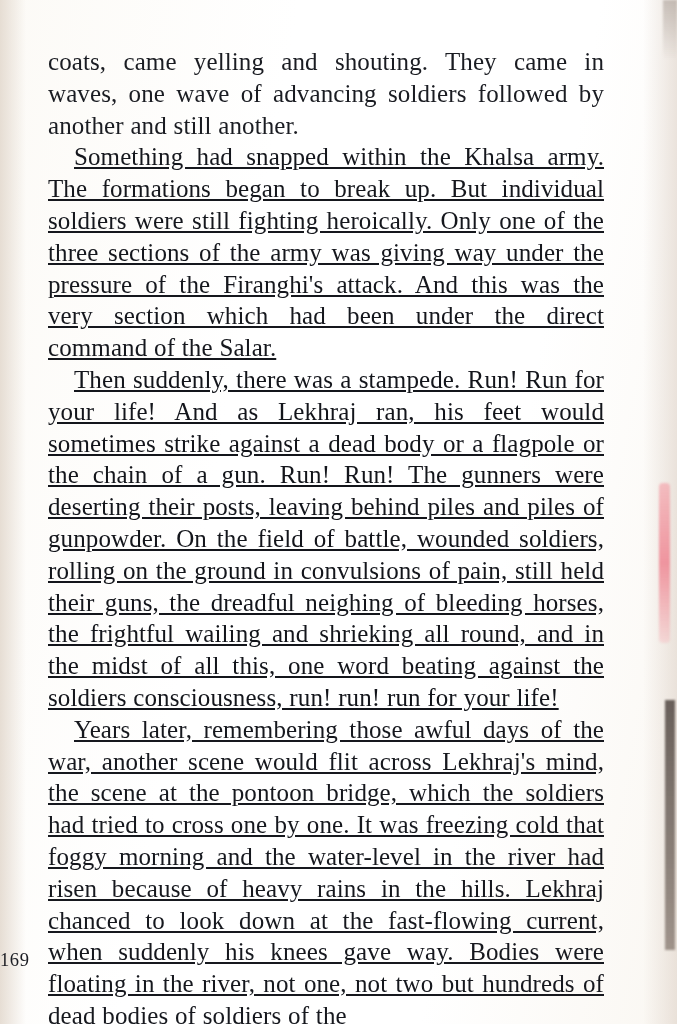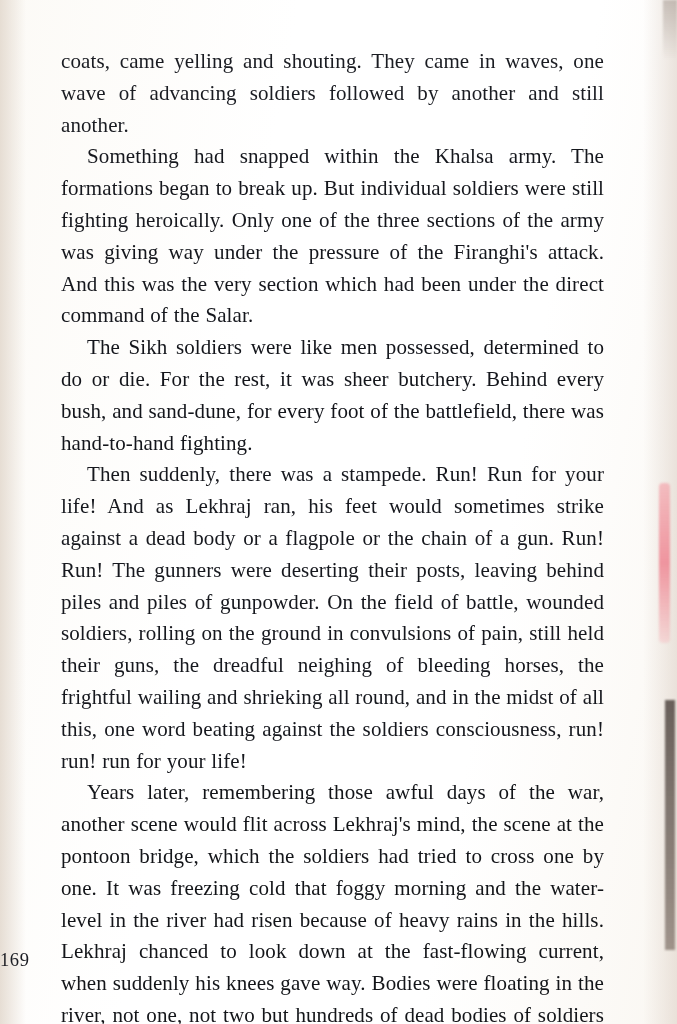--- a/index.html
+++ b/index.html
@@ -70,32 +70,33 @@
     pointer-events: none;
   }
 
   .text-block {
     position: absolute;
     left: 48px;
     top: 46px;
     width: 556px;
   }
   p.para {
-    margin: 0 0 0px 13px;
-    font-size: 21px;
+    margin: 0 0 0px 0;
+    font-size: 25px;
     line-height: 31.8px;
     text-align: justify;
     text-justify: inter-word;
     color: #14161c;
     text-indent: 0;
     letter-spacing: 0.1px;
     word-spacing: 0.4px;
   }
   p.para.indent {
     text-indent: 26px;
+    text-decoration: underline;
   }
   
   p.para:nth-child(1) { color: #1a1c22; }
   p.para:nth-child(2) { color: #15171d; }
   p.para:nth-child(3) { color: #13151b; }
   p.para:nth-child(4) { color: #16181e; }
   p.para:nth-child(5) { color: #131519; }
   p.para:nth-child(6) { color: #15171c; }
 
   .page-number {
@@ -117,20 +118,19 @@
 
   <div class="edge-left"></div>
   <div class="edge-right"></div>
   <div class="scan-mark-top"></div>
   <div class="scan-mark-pink"></div>
   <div class="scan-mark-dark"></div>
 
   <div class="text-block">
     <p class="para">coats, came yelling and shouting. They came in waves, one wave of advancing soldiers followed by another and still another.</p>
     <p class="para indent">Something had snapped within the Khalsa army. The formations began to break up. But individual soldiers were still fighting heroically. Only one of the three sections of the army was giving way under the pressure of the Firanghi's attack. And this was the very section which had been under the direct command of the Salar.</p>
-    <p class="para indent">The Sikh soldiers were like men possessed, determined to do or die. For the rest, it was sheer butchery. Behind every bush, and sand-dune, for every foot of the battlefield, there was hand-to-hand fighting.</p>
     <p class="para indent">Then suddenly, there was a stampede. Run! Run for your life! And as Lekhraj ran, his feet would sometimes strike against a dead body or a flagpole or the chain of a gun. Run! Run! The gunners were deserting their posts, leaving behind piles and piles of gunpowder. On the field of battle, wounded soldiers, rolling on the ground in convulsions of pain, still held their guns, the dreadful neighing of bleeding horses, the frightful wailing and shrieking all round, and in the midst of all this, one word beating against the soldiers consciousness, run! run! run for your life!</p>
     <p class="para indent">Years later, remembering those awful days of the war, another scene would flit across Lekhraj's mind, the scene at the pontoon bridge, which the soldiers had tried to cross one by one. It was freezing cold that foggy morning and the water-level in the river had risen because of heavy rains in the hills. Lekhraj chanced to look down at the fast-flowing current, when suddenly his knees gave way. Bodies were floating in the river, not one, not two but hundreds of dead bodies of soldiers of the</p>
   </div>
 
   <div class="page-number">169</div>
 
 </div>
 
 </body></html>

